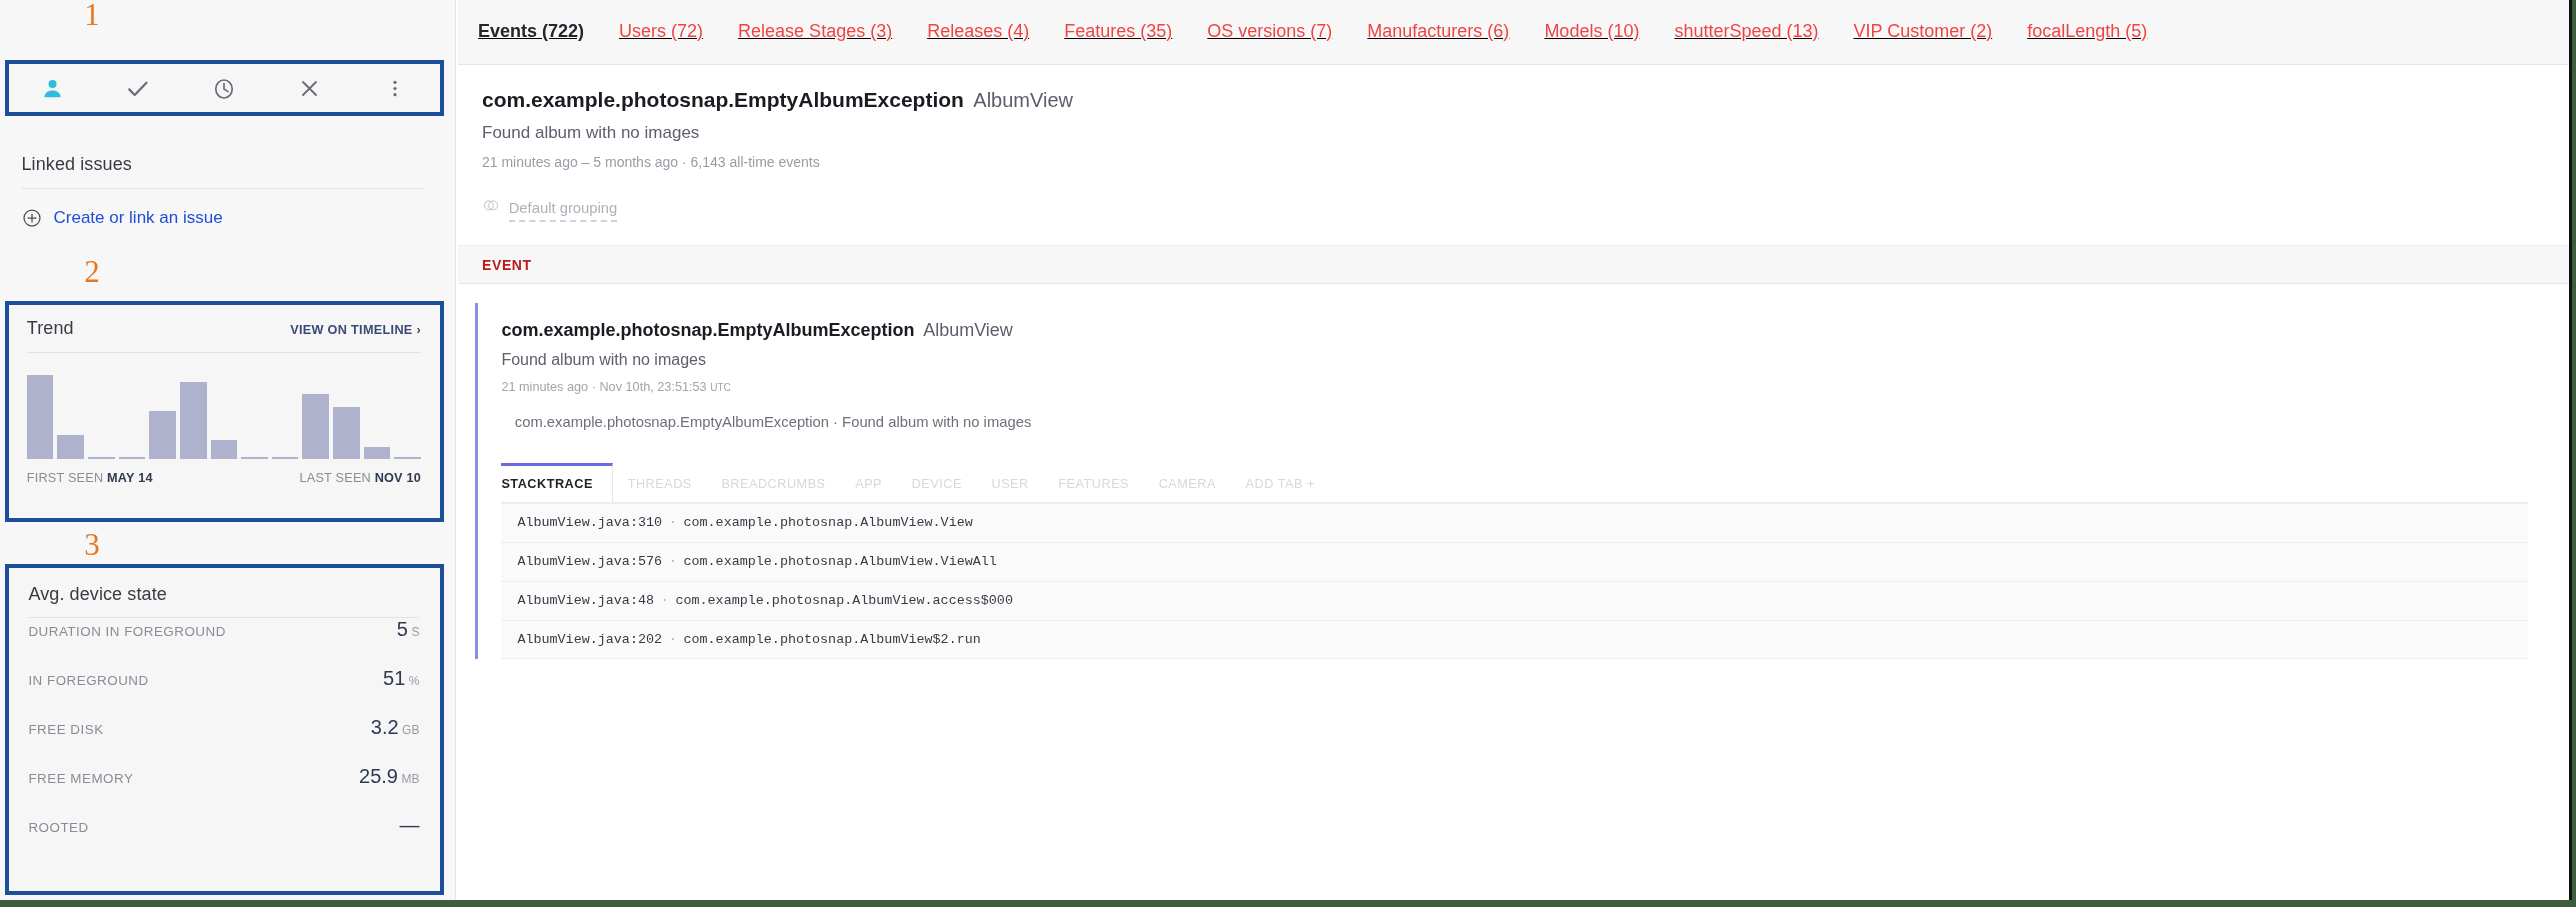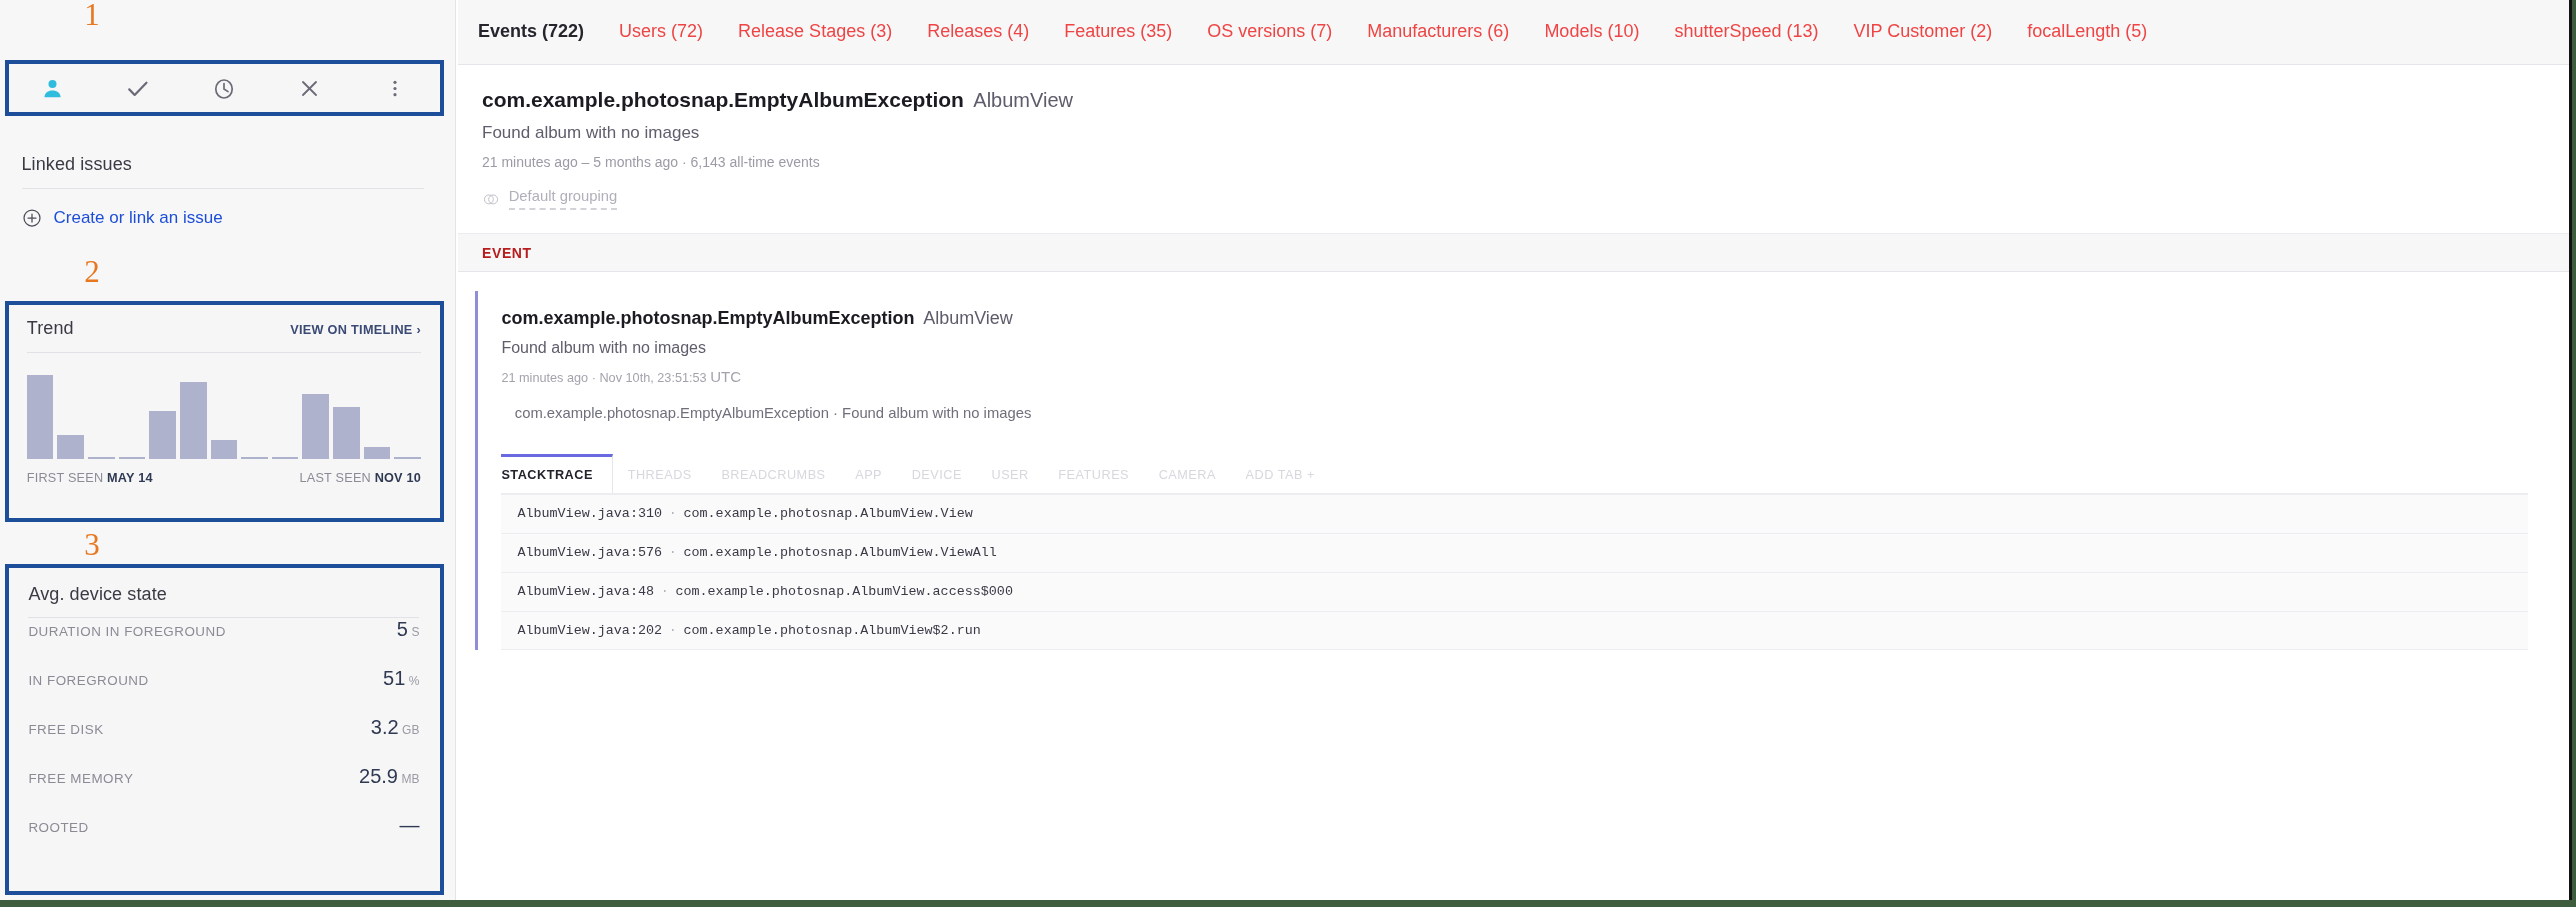--- a/index.html
+++ b/index.html
@@ -154,20 +154,21 @@
   #tabbar {
     position: relative;
     height: 65px;
     background: #f7f7f8;
     border-bottom: 1.3px solid #e6e6ea;
     display: flex; align-items: center;
     padding-left: 20px;
     gap: 35px;
     white-space: nowrap;
     overflow: hidden;
+    text-decoration: underline;
   }
   .tab {
     font-size: 18px; color: #ef4444; cursor: pointer;
     padding-bottom: 1.3px;
   }
   .tab.active { color: #25252e; font-weight: 700; }
 
   
   #errhead { padding: 23px 0 0 24px; }
   .err-title {
@@ -183,20 +184,21 @@
     font-size: 14px; color: #9b9ba6; margin-top: 10.7px;
   }
   .grouping {
     display: inline-flex; align-items: center; gap: 8.7px;
     margin-top: 18px; cursor: pointer;
   }
   .grouping .gl {
     font-size: 14.8px; color: #b0b0ba;
     border-bottom: 2px dashed #d2d2d9;
     padding-bottom: 4px;
+    margin-top: 12px;
   }
 
   
   #eventstrip {
     margin-top: 23px;
     height: 39px;
     background: #f7f7f8;
     border-top: 0.7px solid #ececf0;
     border-bottom: 1.3px solid #e6e6ea;
     display: flex; align-items: center;
@@ -211,21 +213,21 @@
     margin: 19px 0 0 17.4px;
     width: 2053px;
     background: #ffffff;
     border-left: 3.4px solid #8f8fd8;
     padding: 17.4px 0 0 23px;
   }
   .ev-title { font-size: 18px; color: #1b1b22; font-weight: 700; }
   .ev-title .ctx { font-weight: 400; color: #5c5c6b; margin-left: 8.7px; }
   .ev-msg  { font-size: 16px; color: #5e5e6c; margin-top: 10px; }
   .ev-meta { font-size: 12.7px; color: #a3a3ad; margin-top: 10.7px; }
-  .ev-meta .utc { font-size: 15px; text-align: right; }
+  .ev-meta .utc { font-size: 10px; text-align: right; }
 
   
   #subtabs {
     margin-top: 17.4px;
     display: flex; align-items: stretch;
     border-bottom: 0.7px solid #ececf0;
     height: 36px;
   }
   .stab {
     display: flex; align-items: center;

